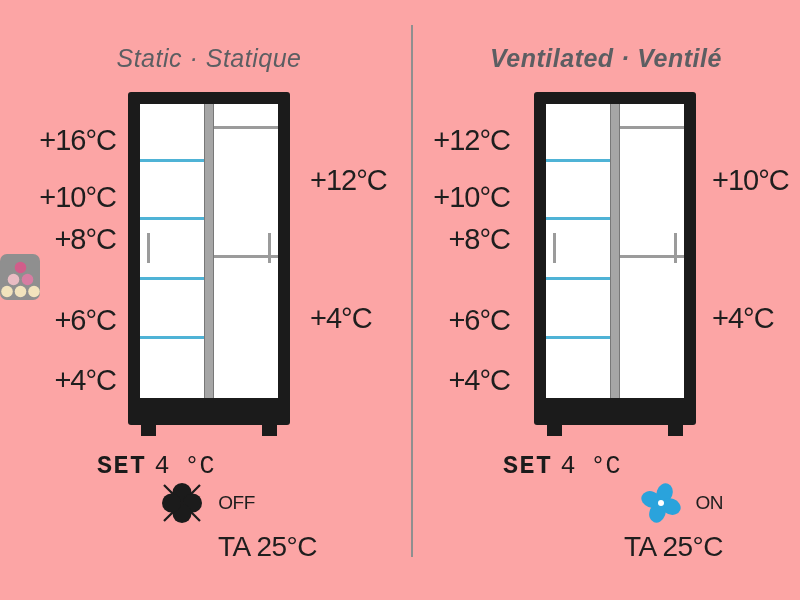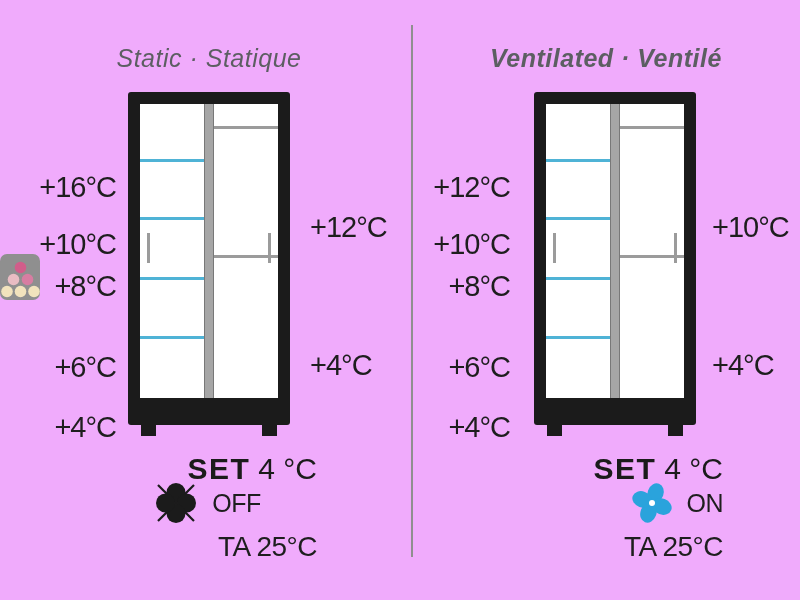--- a/index.html
+++ b/index.html
@@ -1,16 +1,16 @@
 <!DOCTYPE html>
 <html><head>
 <meta charset="utf-8">
 <style>
   html,body{margin:0;padding:0;background:#fff;}
-  .stage{position:relative;width:800px;height:600px;background:#f0abfc;overflow:hidden;
+  .stage{position:relative;width:800px;height:600px;background:#fca5a5;overflow:hidden;
          font-family:"Liberation Sans",sans-serif;}
 
   .logo{position:absolute;left:0;top:254px;width:40px;height:46px;}
 
   .vline{position:absolute;left:411px;top:25px;width:2px;height:532px;background:#8f8f8f;}
 
   .title{position:absolute;top:44px;width:240px;text-align:center;
          font-style:italic;font-size:25px;color:#5c5e62;letter-spacing:.5px;}
   .t1{left:89px;} .t2{left:486px;font-weight:bold;}
 
@@ -24,38 +24,38 @@
   .blue{left:0;width:64px;background:#4fb3d6;}
   .sb1{top:55px}.sb2{top:113px}.sb3{top:173px}.sb4{top:232px}
   .grey{left:74px;width:64px;background:#9b9b9b;}
   .sg1{top:22px}.sg2{top:151px}
   .handle{position:absolute;width:3px;height:30px;top:129px;background:#9b9b9b;}
   .h1{left:7px}.h2{left:128px}
   .foot{position:absolute;top:333px;width:15px;height:11px;background:#1b1b1b;}
   .f1{left:13px}.f2{left:134px}
 
   
-  .temp{position:absolute;font-size:29px;line-height:30px;letter-spacing:-1px;color:#1e1e1e;margin-top:47px;}
+  .temp{position:absolute;font-size:29px;line-height:30px;letter-spacing:-1px;color:#1e1e1e;}
   .tl{width:98px;text-align:right;}
   .p1 .tl{left:18px;} .p2 .tl{left:412px;}
   .tr{width:90px;text-align:left;}
   .p1 .tr{left:310px;} .p2 .tr{left:712px;}
   .r1{top:125px}.r2{top:182px}.r3{top:224px}.r4{top:305px}.r5{top:365px}
   .ra{top:165px}.rb{top:303px}
 
   
-  .setline{position:absolute;top:452px;width:220px;text-align:right;
-           font-size:30px;color:#1b1b1b;}
+  .setline{position:absolute;top:452px;width:220px;text-align:left;
+           font-size:25px;color:#1b1b1b;font-family:Liberation Mono, monospace;}
   .p1 .setline{left:97px;} .p2 .setline{left:503px;}
   .setline b{font-weight:bold;letter-spacing:1.5px;}
   .setline .val{margin-left:8px;}
   .fanline{position:absolute;top:480px;width:220px;height:46px;display:flex;
            align-items:center;justify-content:center;gap:13px;}
   .p1 .fanline{left:97px;} .p2 .fanline{left:503px;justify-content:flex-end;}
-  .state{font-size:25px;color:#1e1e1e;letter-spacing:-.5px;}
+  .state{font-size:19px;color:#1e1e1e;letter-spacing:-.5px;}
   .taline{position:absolute;top:531px;width:220px;text-align:right;
           font-size:28px;letter-spacing:-.5px;color:#1e1e1e;}
   .p1 .taline{left:97px;} .p2 .taline{left:503px;}
 </style>
 </head>
 <body>
 
 <div class="stage">
 
   <div class="logo">

